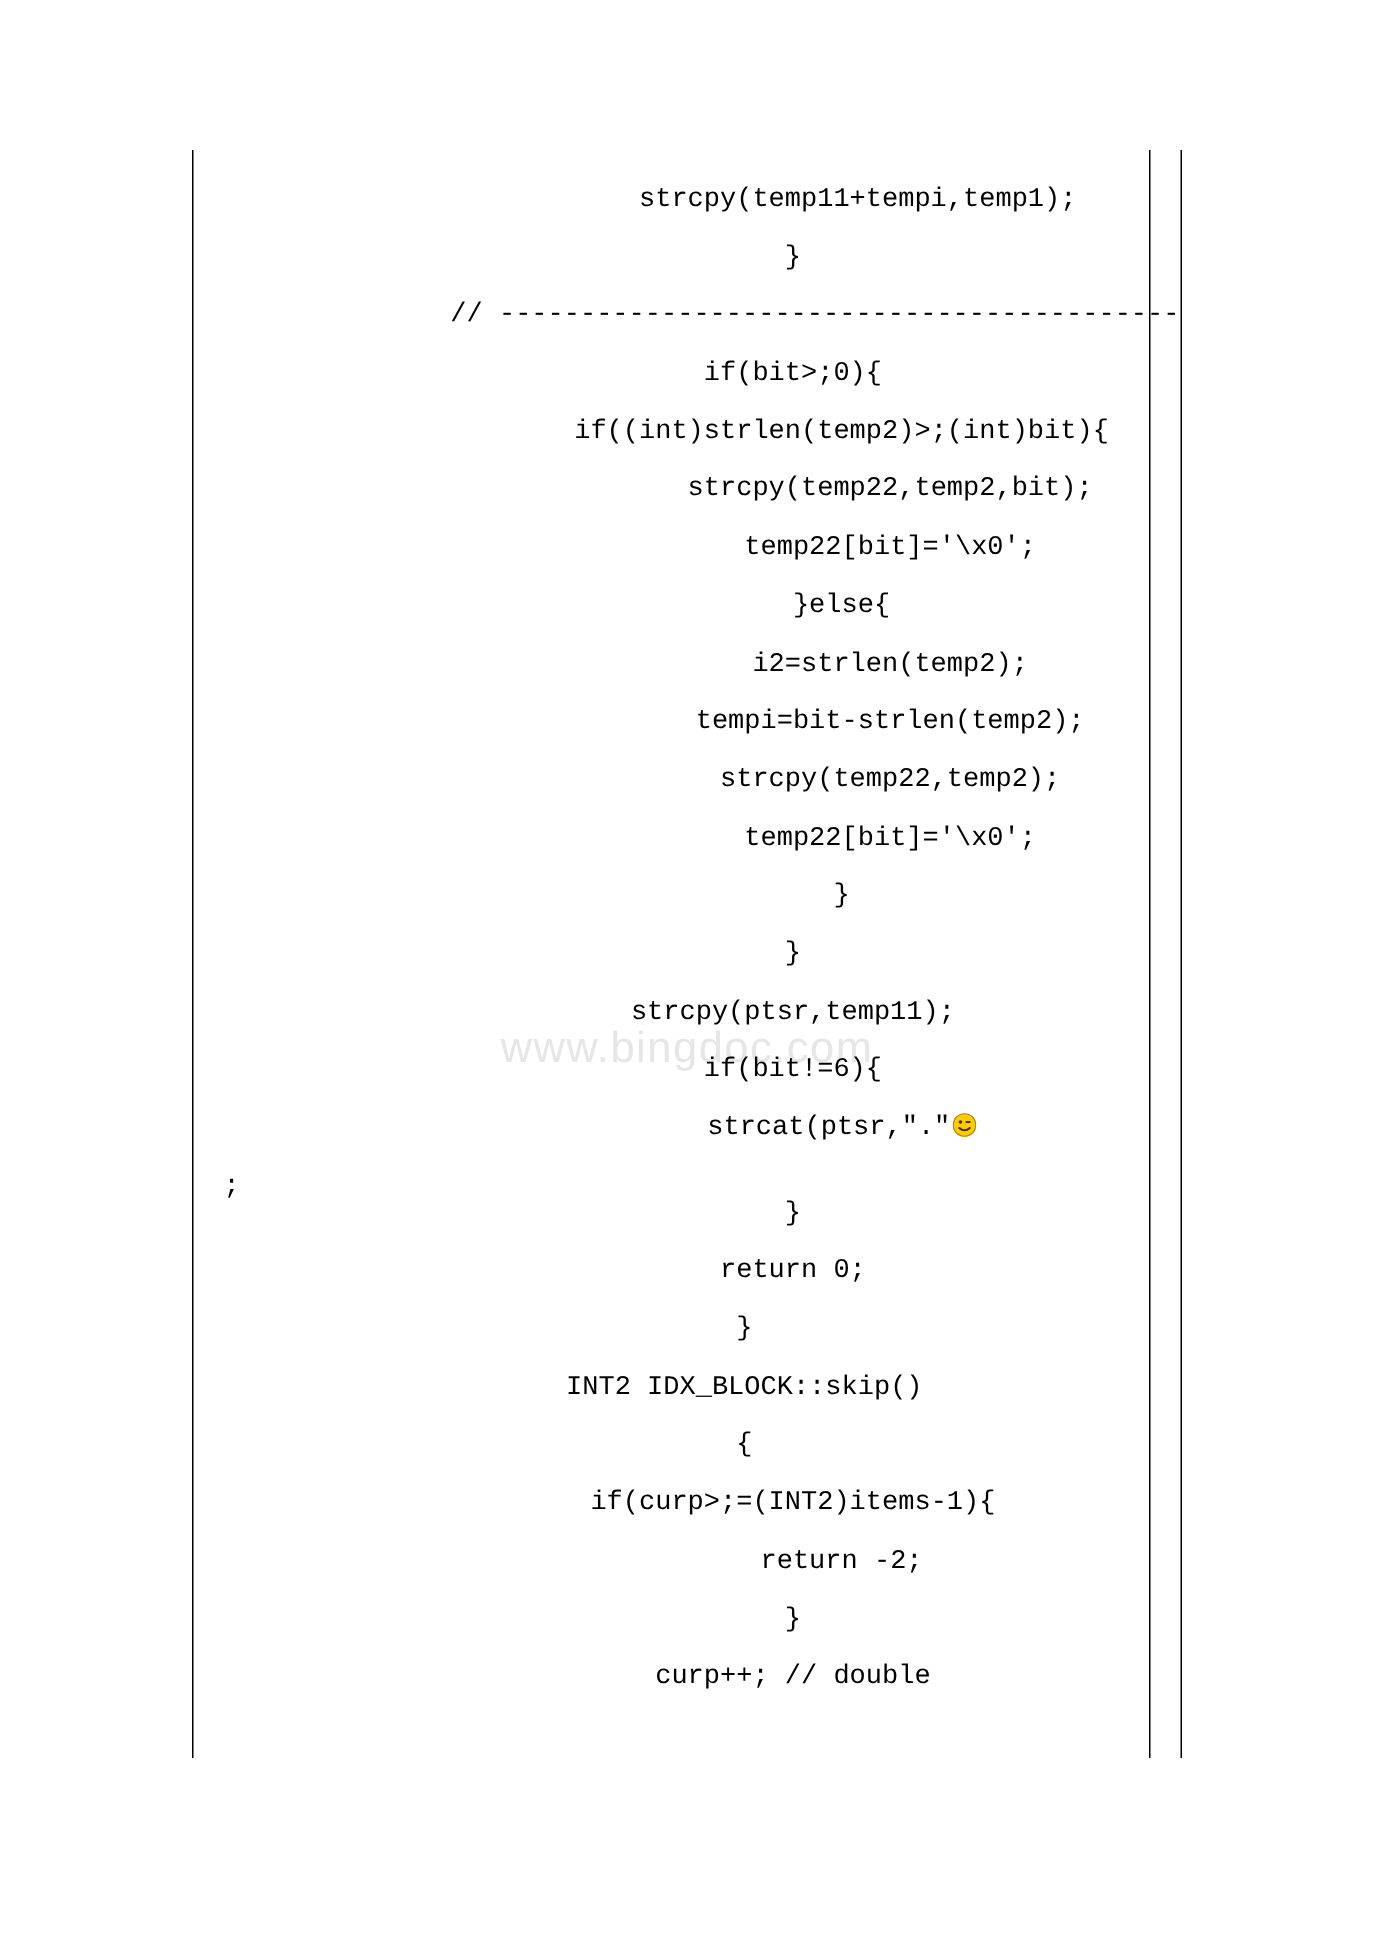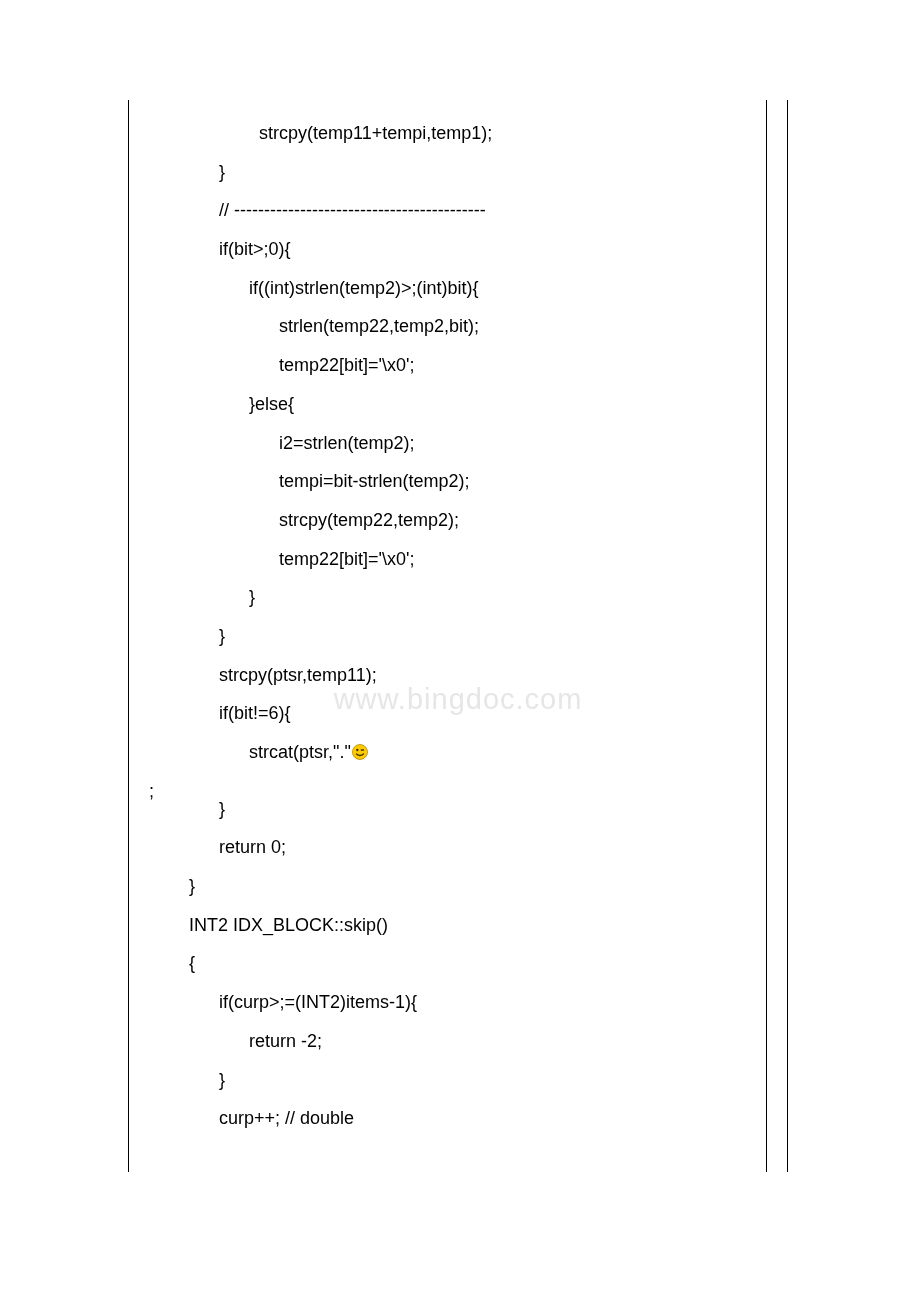--- a/index.html
+++ b/index.html
@@ -32,21 +32,22 @@
   }
   .content {
     padding: 14px 30px 0 20px;
     font-size: 18px;
     line-height: 2.15;
     color: #000;
     position: relative;
   }
   .code-line {
     white-space: pre;
-    font-family: Liberation Sans, sans-serif;
+    font-family: Liberation Mono, monospace;
+    text-align: center;
   }
   .semicolon-outside {
     position: absolute;
     left: 0;
     font-size: 18px;
     color: #000;
   }
   .watermark {
     position: absolute;
     top: 583px;
@@ -80,21 +81,21 @@
 <div class="page">
   <div class="inner-border-right"></div>
   <div class="watermark">www.bingdoc.com</div>
   <div class="content">
     <div class="content-inner" id="code-container">
         <div class="code-line">                      strcpy(temp11+tempi,temp1);</div>
         <div class="code-line">              }</div>
         <div class="code-line">              // ------------------------------------------</div>
         <div class="code-line">              if(bit&gt;;0){</div>
         <div class="code-line">                    if((int)strlen(temp2)&gt;;(int)bit){</div>
-        <div class="code-line">                          strlen(temp22,temp2,bit);</div>
+        <div class="code-line">                          strcpy(temp22,temp2,bit);</div>
         <div class="code-line">                          temp22[bit]='\x0';</div>
         <div class="code-line">                    }else{</div>
         <div class="code-line">                          i2=strlen(temp2);</div>
         <div class="code-line">                          tempi=bit-strlen(temp2);</div>
         <div class="code-line">                          strcpy(temp22,temp2);</div>
         <div class="code-line">                          temp22[bit]='\x0';</div>
         <div class="code-line">                    }</div>
         <div class="code-line">              }</div>
         <div class="code-line">              strcpy(ptsr,temp11);</div>
         <div class="code-line">              if(bit!=6){</div>

